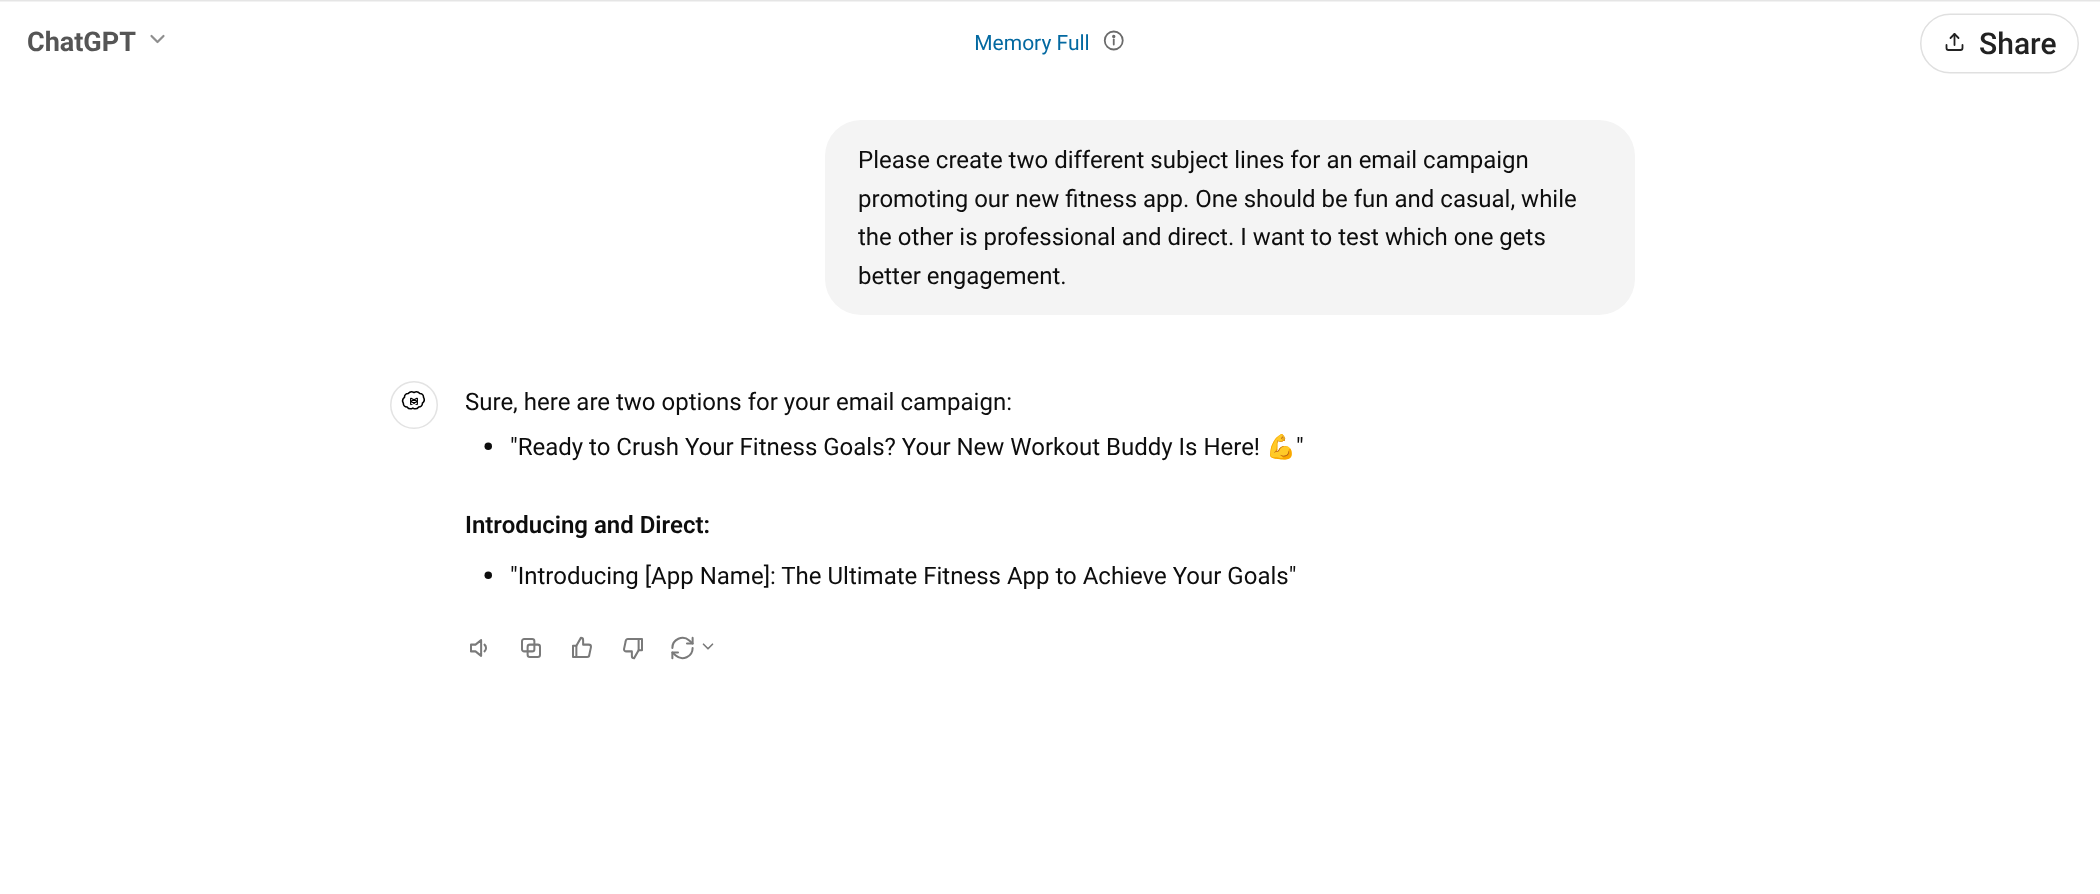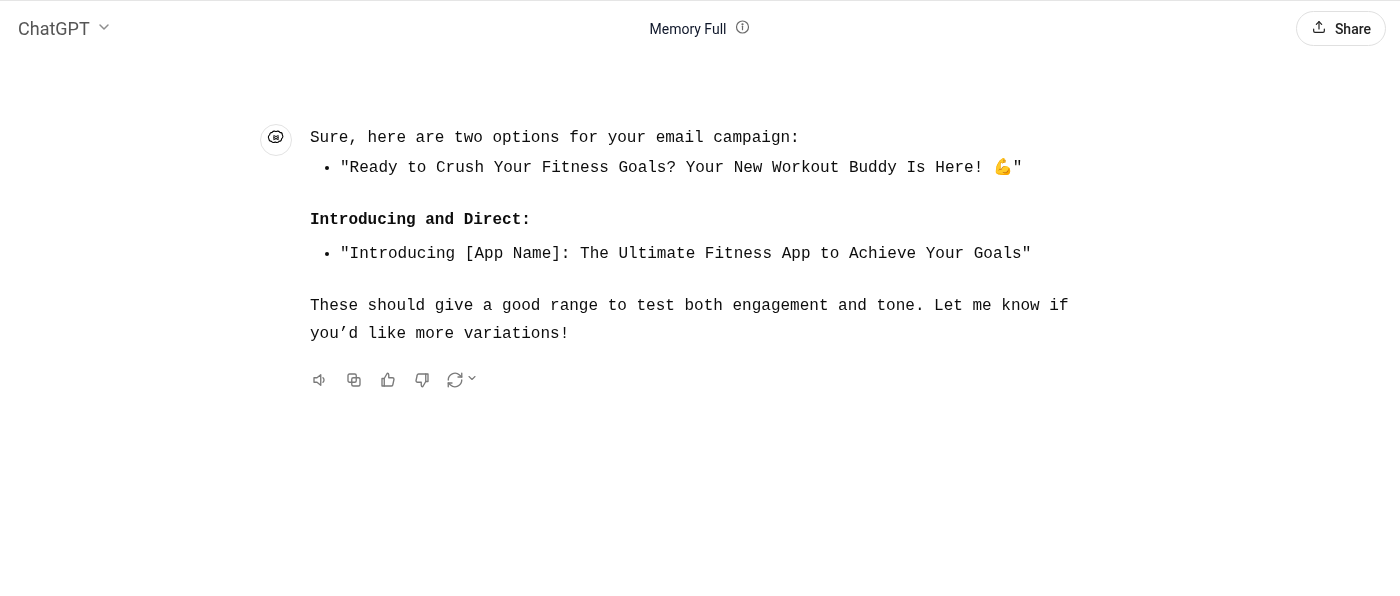--- a/index.html
+++ b/index.html
@@ -20,47 +20,47 @@
   }
   .model-switch {
     display: flex;
     align-items: center;
     gap: 6px;
     padding: 6px 10px;
     margin-left: 8px;
     border-radius: 8px;
     cursor: pointer;
     font-size: 18px;
-    font-weight: 400;
+    font-weight: 700;
     color: #555;
   }
   .model-switch svg { width: 16px; height: 16px; }
   .center-status {
     position: absolute;
     left: 50%;
     transform: translateX(-50%);
     display: flex;
     align-items: center;
     gap: 8px;
     font-size: 14px;
-    color: #0f172a;
+    color: #0369a1;
     cursor: pointer;
     justify-content: space-between;
   }
   .center-status svg { width: 16px; height: 16px; }
   .share-btn {
     position: absolute;
     right: 14px;
     display: flex;
     align-items: center;
     gap: 8px;
     padding: 7px 14px;
     border: 1px solid #e0e0e0;
     border-radius: 999px;
-    font-size: 14px;
+    font-size: 20px;
     font-weight: 500;
     cursor: pointer;
     color: #222;
     background: #fff;
   }
   .share-btn svg { width: 16px; height: 16px; }
 
   .chat-area {
     width: 780px;
     margin: 0 auto;
@@ -76,21 +76,20 @@
     font-size: 16px;
     line-height: 1.6;
     color: #0d0d0d;
   }
 
   .assistant-row {
     display: flex;
     align-items: flex-start;
     gap: 18px;
     margin-top: 44px;
-    font-family: Liberation Mono, monospace;
   }
   .assistant-avatar {
     width: 32px;
     height: 32px;
     border: 1px solid #e3e3e3;
     border-radius: 50%;
     display: flex;
     align-items: center;
     justify-content: center;
     flex-shrink: 0;
@@ -167,20 +166,23 @@
           <polyline points="8 8 12 4 16 8"></polyline>
           <line x1="12" y1="4" x2="12" y2="15"></line>
         </svg>
     </span>
     <span>Share</span>
   </div>
 </div>
 
 <div class="chat-area">
 
+  <div class="user-bubble">
+    <span>Please create two different subject lines for an email campaign promoting our new fitness app. One should be fun and casual, while the other is professional and direct. I want to test which one gets better engagement.</span>
+  </div>
 
   <div class="assistant-row">
     <div class="assistant-avatar">
       <span>
         <svg viewBox="0 0 24 24" fill="none" stroke="#000" stroke-width="1.4">
           <path d="M12 3.5c1.8-1 4-0.5 5.2 1 1.8 0 3.3 1.5 3.3 3.4 1 1.7 0.5 3.9-1 5.1 0 1.9-1.5 3.4-3.3 3.4-1.2 1.5-3.4 2-5.2 1-1.8 1-4 0.5-5.2-1-1.8 0-3.3-1.5-3.3-3.4-1-1.7-0.5-3.9 1-5.1 0-1.9 1.5-3.4 3.3-3.4C8 3 10.2 2.5 12 3.5z"></path>
           <path d="M9 8.5l6 3M9 11.5l6 3M9 8.5v6M15 8.5v6M9 14.5l6-3M9 11.5l6-3" stroke-width="1"></path>
         </svg>
       </span>
     </div>
@@ -190,21 +192,20 @@
 
       <ul>
         <li>"Ready to Crush Your Fitness Goals? Your New Workout Buddy Is Here! 💪"</li>
       </ul>
 
       <div class="section-head">Introducing and Direct:</div>
       <ul>
         <li>"Introducing [App Name]: The Ultimate Fitness App to Achieve Your Goals"</li>
       </ul>
 
-      <div class="closing">These should give a good range to test both engagement and tone. Let me know if you’d like more variations!</div>
 
       <div class="action-row">
         <div class="act">
           <svg viewBox="0 0 24 24" fill="none" stroke-width="1.8" stroke-linecap="round" stroke-linejoin="round">
               <path d="M4 9v6h4l5 4V5L8 9H4z"></path>
               <path d="M16 9a4 4 0 0 1 0 6"></path>
             </svg>
         </div>
         <div class="act">
           <svg viewBox="0 0 24 24" fill="none" stroke-width="1.8" stroke-linecap="round" stroke-linejoin="round">

